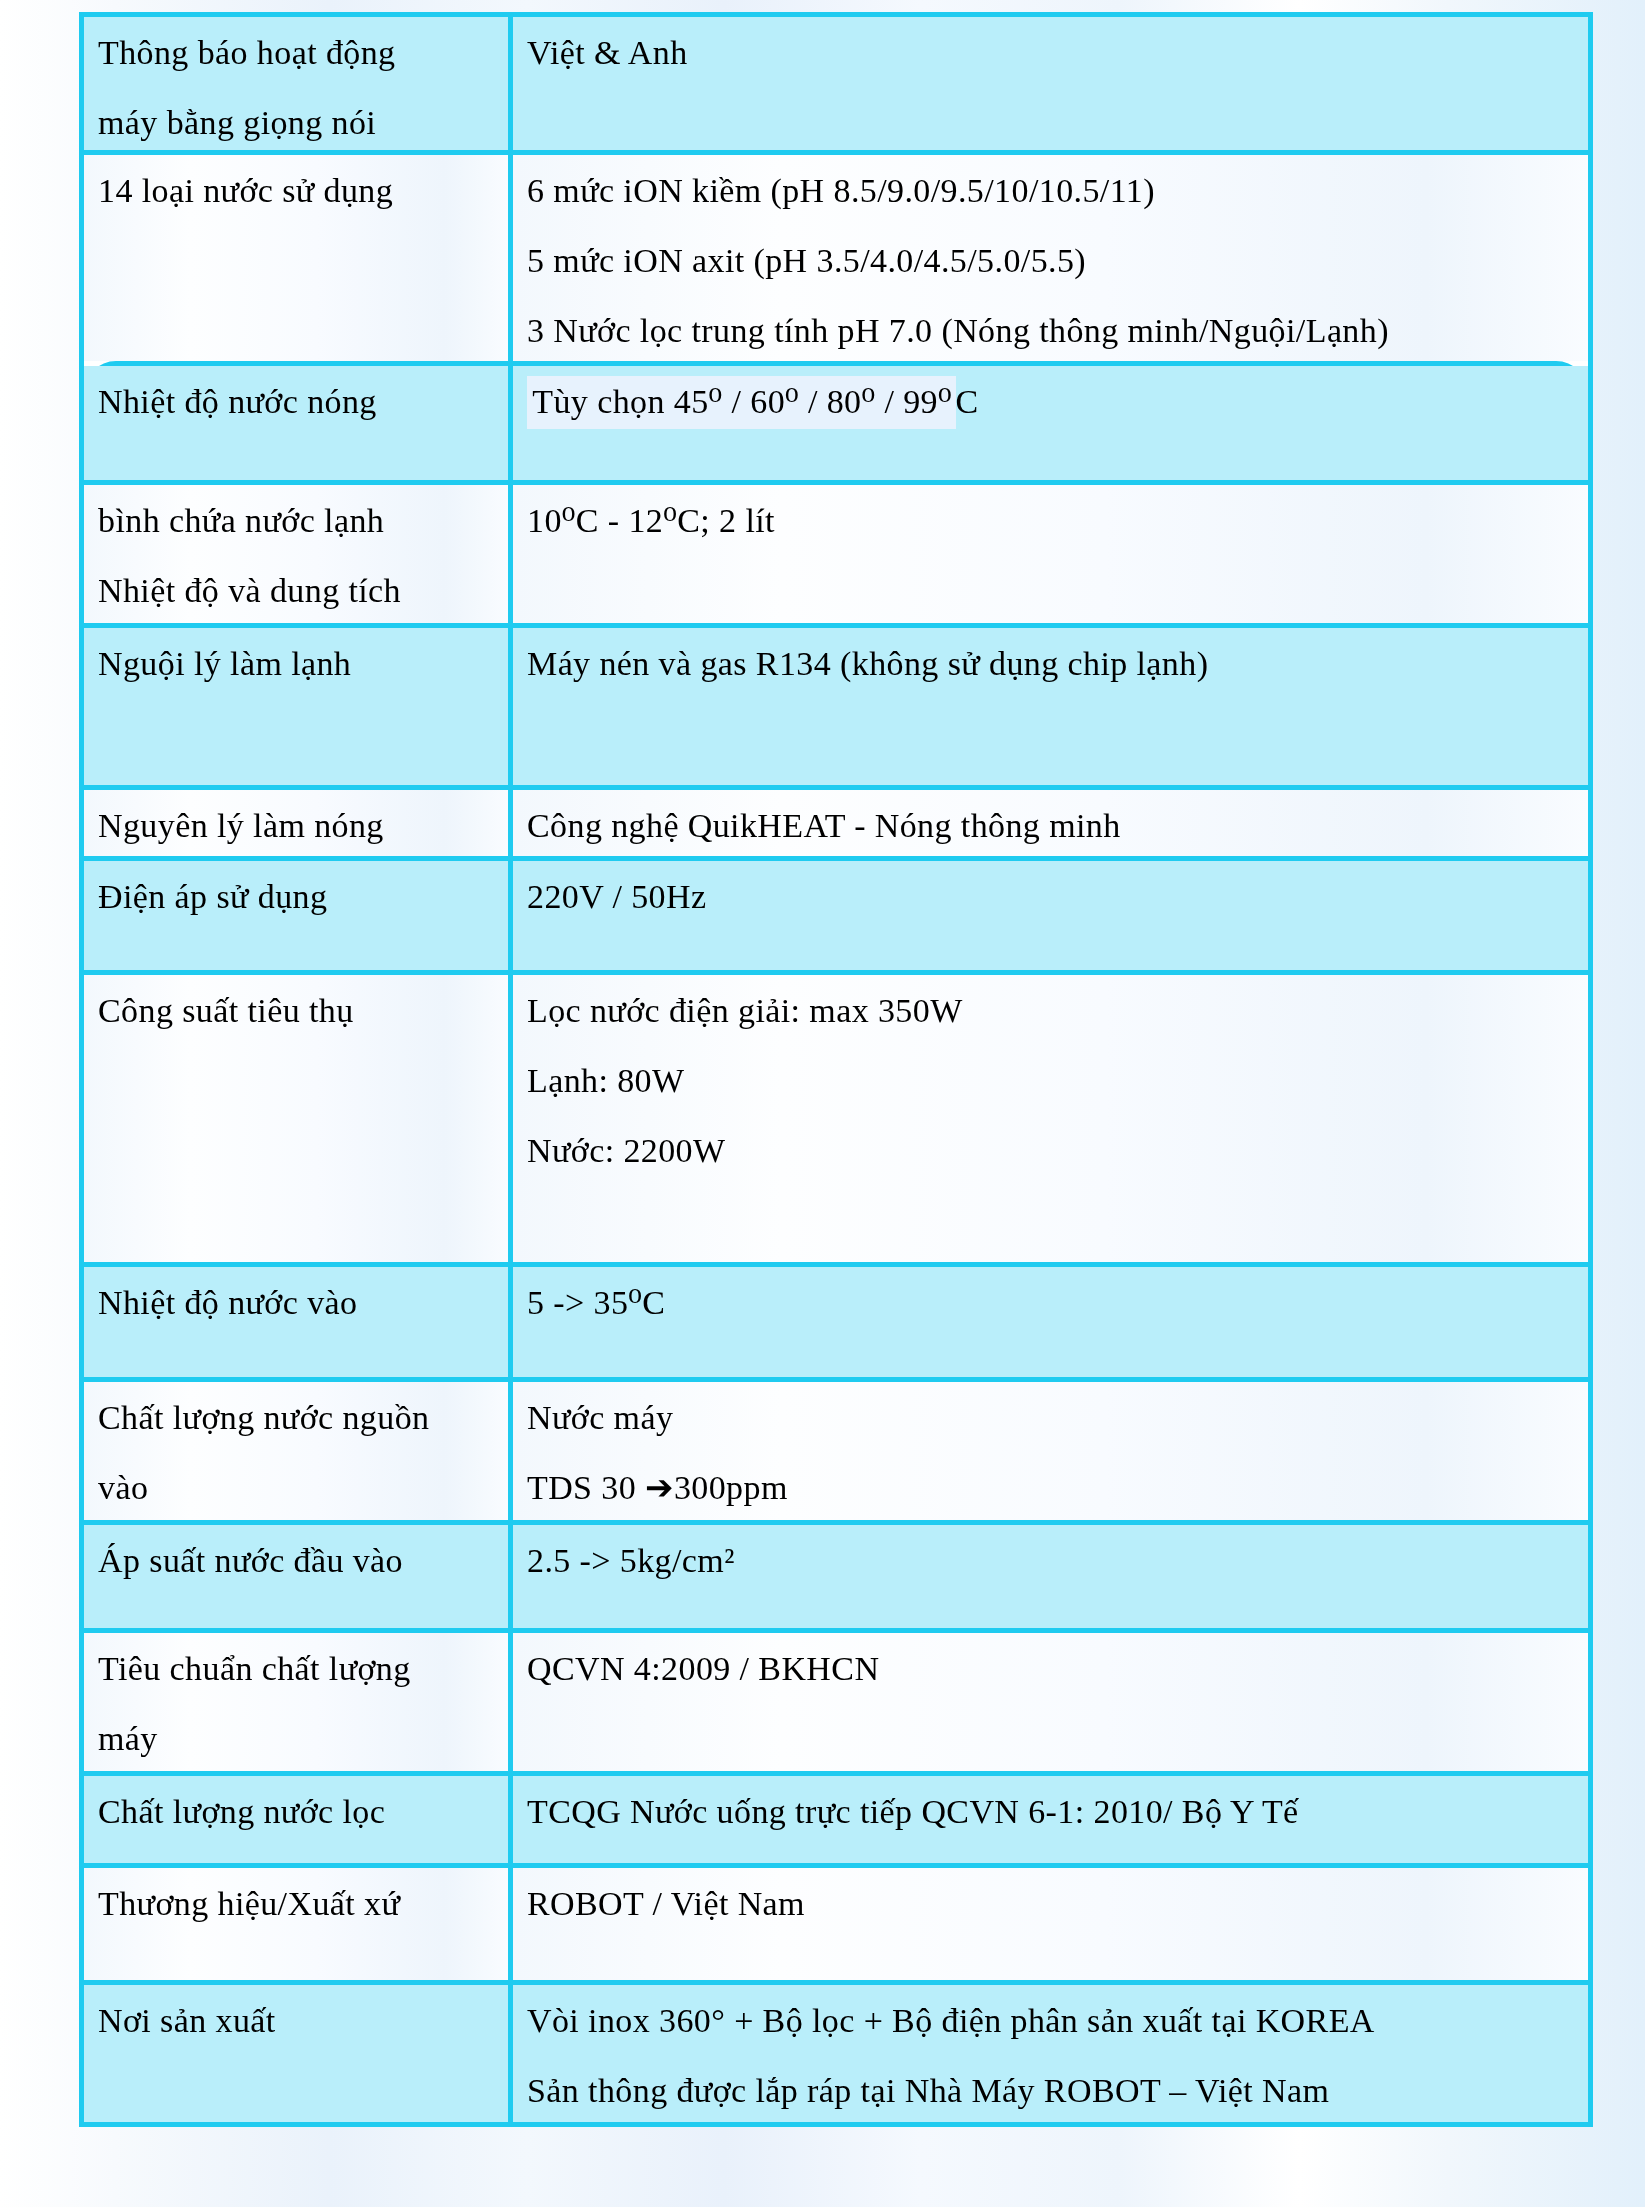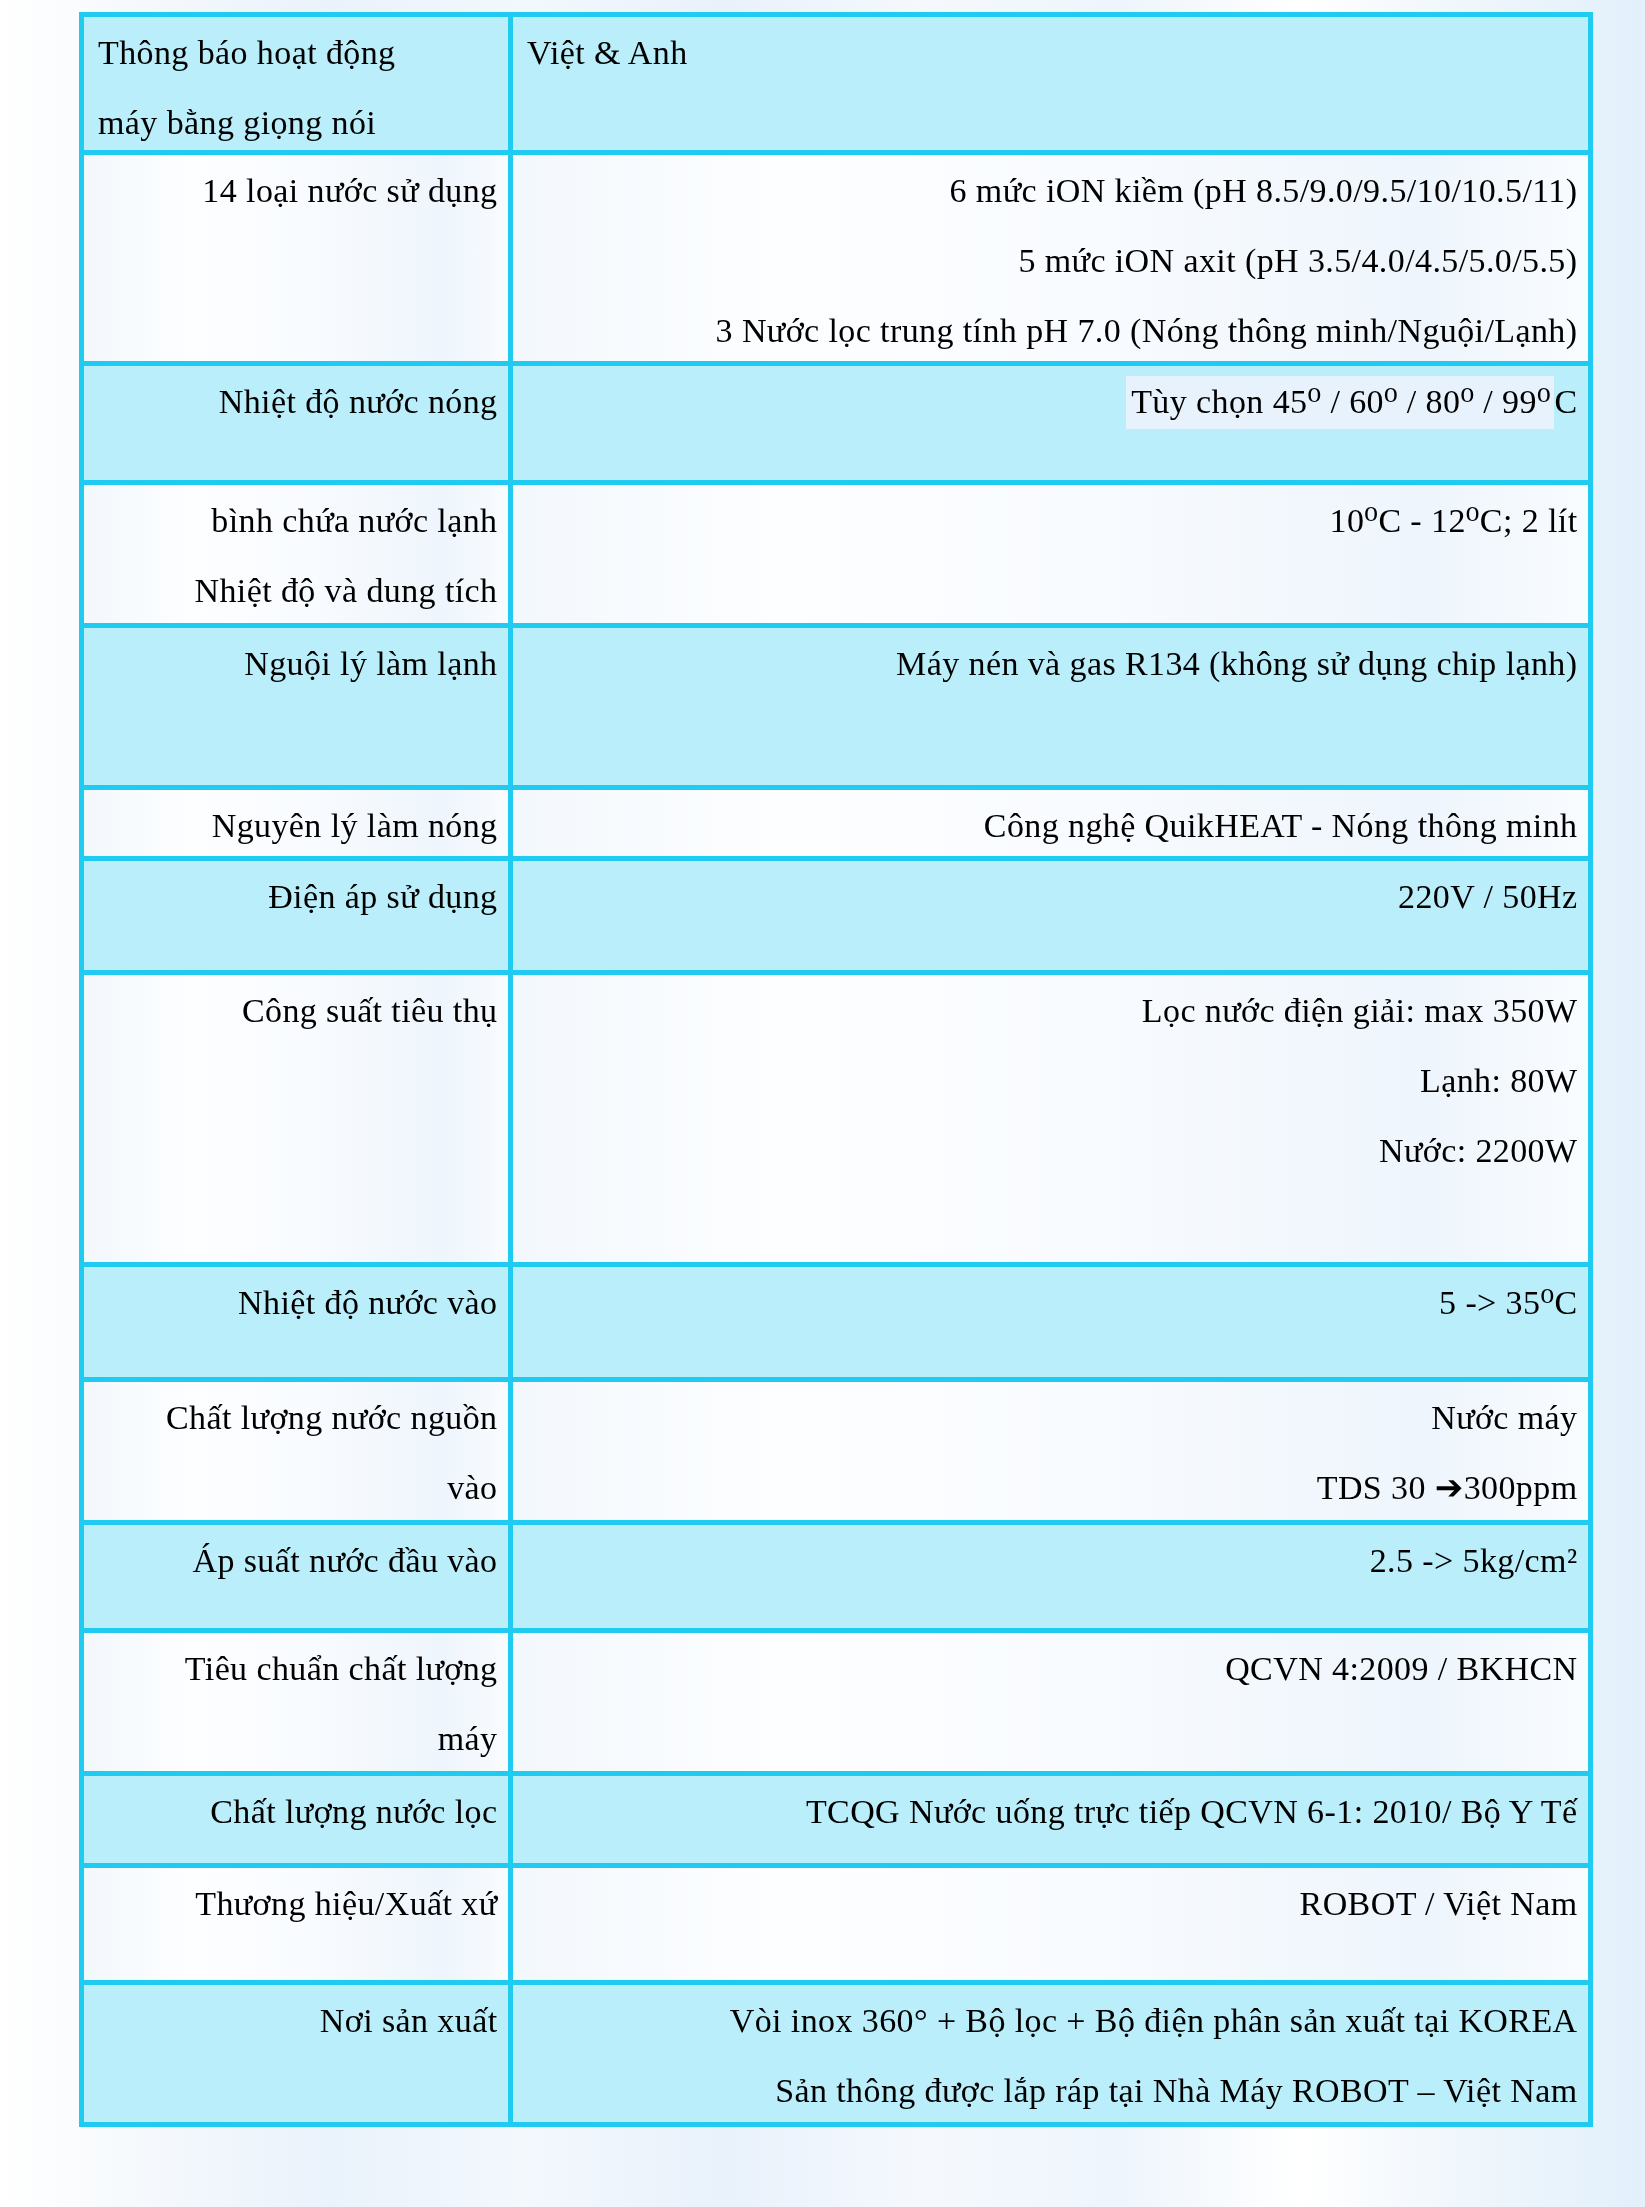--- a/index.html
+++ b/index.html
@@ -12,21 +12,21 @@
       #f5f9fe 56%, #eef5fc 68%, #ffffff 79%, #f1f7fc 88%, #e2f0fb 100%);
   }
   .page{position:relative;width:1645px;height:2208px;overflow:hidden;margin-top:8px;}
   .spec-table{
     position:absolute;left:79px;top:4.4px;width:1514px;
     border:5.3px solid #1fcbf0;
     box-sizing:border-box;
     background:#ffffff;
   }
   .row{display:flex;box-sizing:border-box;}
-  .row + .row{border-top:5.3px solid #1fcbf0;text-align:right;}
+  .row + .row{border-top:5.3px solid #1fcbf0;}
   .cell{box-sizing:border-box;padding:8.8px 10.5px 0 14px;overflow:hidden;}
   .cell.label{width:429px;flex:none;border-right:5.3px solid #1fcbf0;}
   .cell.value{flex:1;}
   .row.cyan .cell{background:#b9eefa;}
   .row.white .cell{background:linear-gradient(90deg,#f3f8fd 0%,#fdfeff 25%,#f8fbff 55%,#eef5fc 85%,#f9fcff 100%);}
   .line{
     font-size:34px;line-height:54px;letter-spacing:0.4px;
     margin:0 0 16px 0;white-space:nowrap;
   }
   .hl{background:#e7f2fd;padding:7px 3.5px 8.8px 5.3px;}
@@ -48,21 +48,21 @@
       <div class="row white" style="height: 211px;">
         <div class="cell label">
           <div class="line">14 loại nước sử dụng</div>
         </div>
         <div class="cell value">
           <div class="line">6 mức iON kiềm (pH 8.5/9.0/9.5/10/10.5/11)</div>
           <div class="line">5 mức iON axit (pH 3.5/4.0/4.5/5.0/5.5)</div>
           <div class="line">3 Nước lọc trung tính pH 7.0 (Nóng thông minh/Nguội/Lạnh)</div>
         </div>
       </div>
-      <div class="row cyan" style="height: 119px;">
+      <div class="row cyan" style="height: 119px; border-radius: 32px;">
         <div class="cell label">
           <div class="line">Nhiệt độ nước nóng</div>
         </div>
         <div class="cell value">
           <div class="line"><span class="hl">Tùy chọn 45⁰ / 60⁰ / 80⁰ / 99⁰</span><span>C</span></div>
         </div>
       </div>
       <div class="row white" style="height: 143px;">
         <div class="cell label">
           <div class="line">bình chứa nước lạnh</div>

